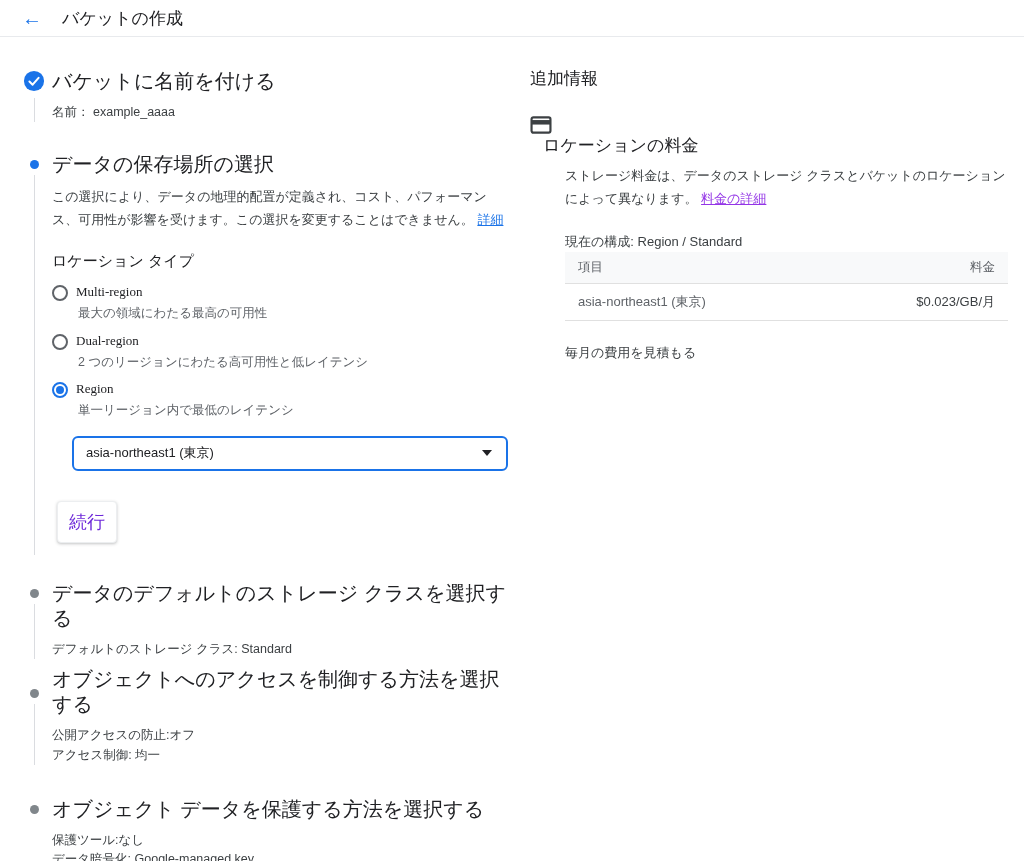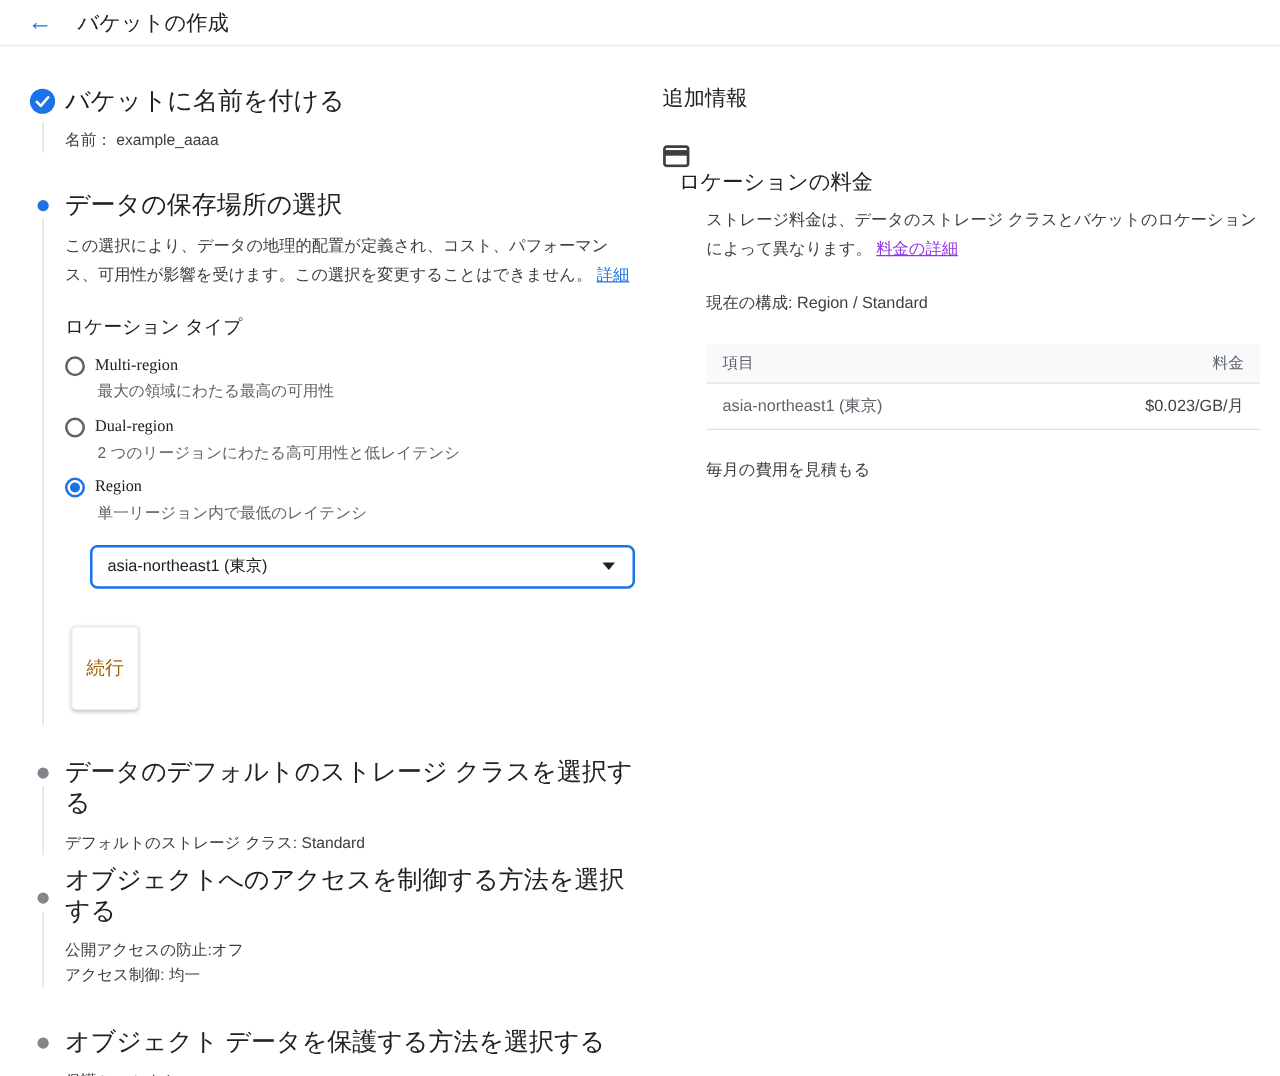--- a/index.html
+++ b/index.html
@@ -45,32 +45,32 @@
   .radio-outer { width:16px; height:16px; border-radius:50%; border:2px solid #5f6368; margin:2px 8px 0 0; display:flex; align-items:center; justify-content:center; flex-shrink:0; }
   .radio-outer.sel { border-color:#1a73e8; }
   .radio-inner { width:8px; height:8px; border-radius:50%; background:#1a73e8; }
   .radio-label { font-size:13px; color:#202124; line-height:1.4;font-family:Liberation Serif, serif; }
   .radio-desc { font-size:12.5px; color:#5f6368; margin:0 0 9px 26px; line-height:1.4; }
 
   .select-box { display:flex; align-items:center; justify-content:space-between; width:436px; height:35px; margin:16px 0 0 20px; padding:0 14px 0 12px; border:2px solid #1a73e8; border-radius:6px; cursor:pointer; background:#fff; }
   .select-value { font-size:13px; color:#202124; }
   .caret { width:0; height:0; border-left:5px solid transparent; border-right:5px solid transparent; border-top:6px solid #202124; }
 
-  .continue-btn { margin:30px 0 12px 5px; background:#fff; color:#a16207; font-size:15px; font-family:inherit; padding:23px 11px; border:1px solid #eceef0; border-radius:4px; box-shadow:0 1px 3px rgba(60,64,67,.3); cursor:pointer; }
+  .continue-btn { margin:30px 0 12px 5px; background:#fff; color:#6d28d9; font-size:18px; font-family:inherit; padding:8px 11px; border:1px solid #eceef0; border-radius:4px; box-shadow:0 1px 3px rgba(60,64,67,.3); cursor:pointer; }
 
   
   .panel-title { font-size:17px; color:#202124; margin-bottom:24px; }
   .card-head { display:flex; align-items:flex-start;flex-direction:column; }
   .card-icon { width:22px; height:18px; margin-top:2px; flex-shrink:0; }
   .card-title { font-size:17px; color:#202124; margin-left:13px; }
   .panel-indent { margin-left:35px; width:443px; }
   .panel-desc { font-size:13px; color:#3c4043; line-height:1.75; margin-top:8px; }
   .config-line { font-size:13px; color:#3c4043; margin-top:22px; }
 
-  table.price { border-collapse:collapse; width:100%; margin-top:24px; }
+  table.price { border-collapse:collapse; width:100%; margin-top:1px; }
   table.price th { background:#f8f9fa; font-weight:400; font-size:12.5px; color:#5f6368; padding:7px 13px; border-bottom:1px solid #e0e0e0; }
   table.price td { font-size:13px; padding:9px 13px; border-bottom:1px solid #e0e0e0; }
   .cell-left { text-align:left; color:#5f6368; }
   .cell-right { text-align:right; color:#3c4043; }
   td.cell-left { color:#5f6368; }
   td.cell-right { color:#3c4043; }
 
   .estimate { font-size:13px; color:#3c4043; margin-top:23px; cursor:pointer; display:inline-block; }
 </style>
 </head>

